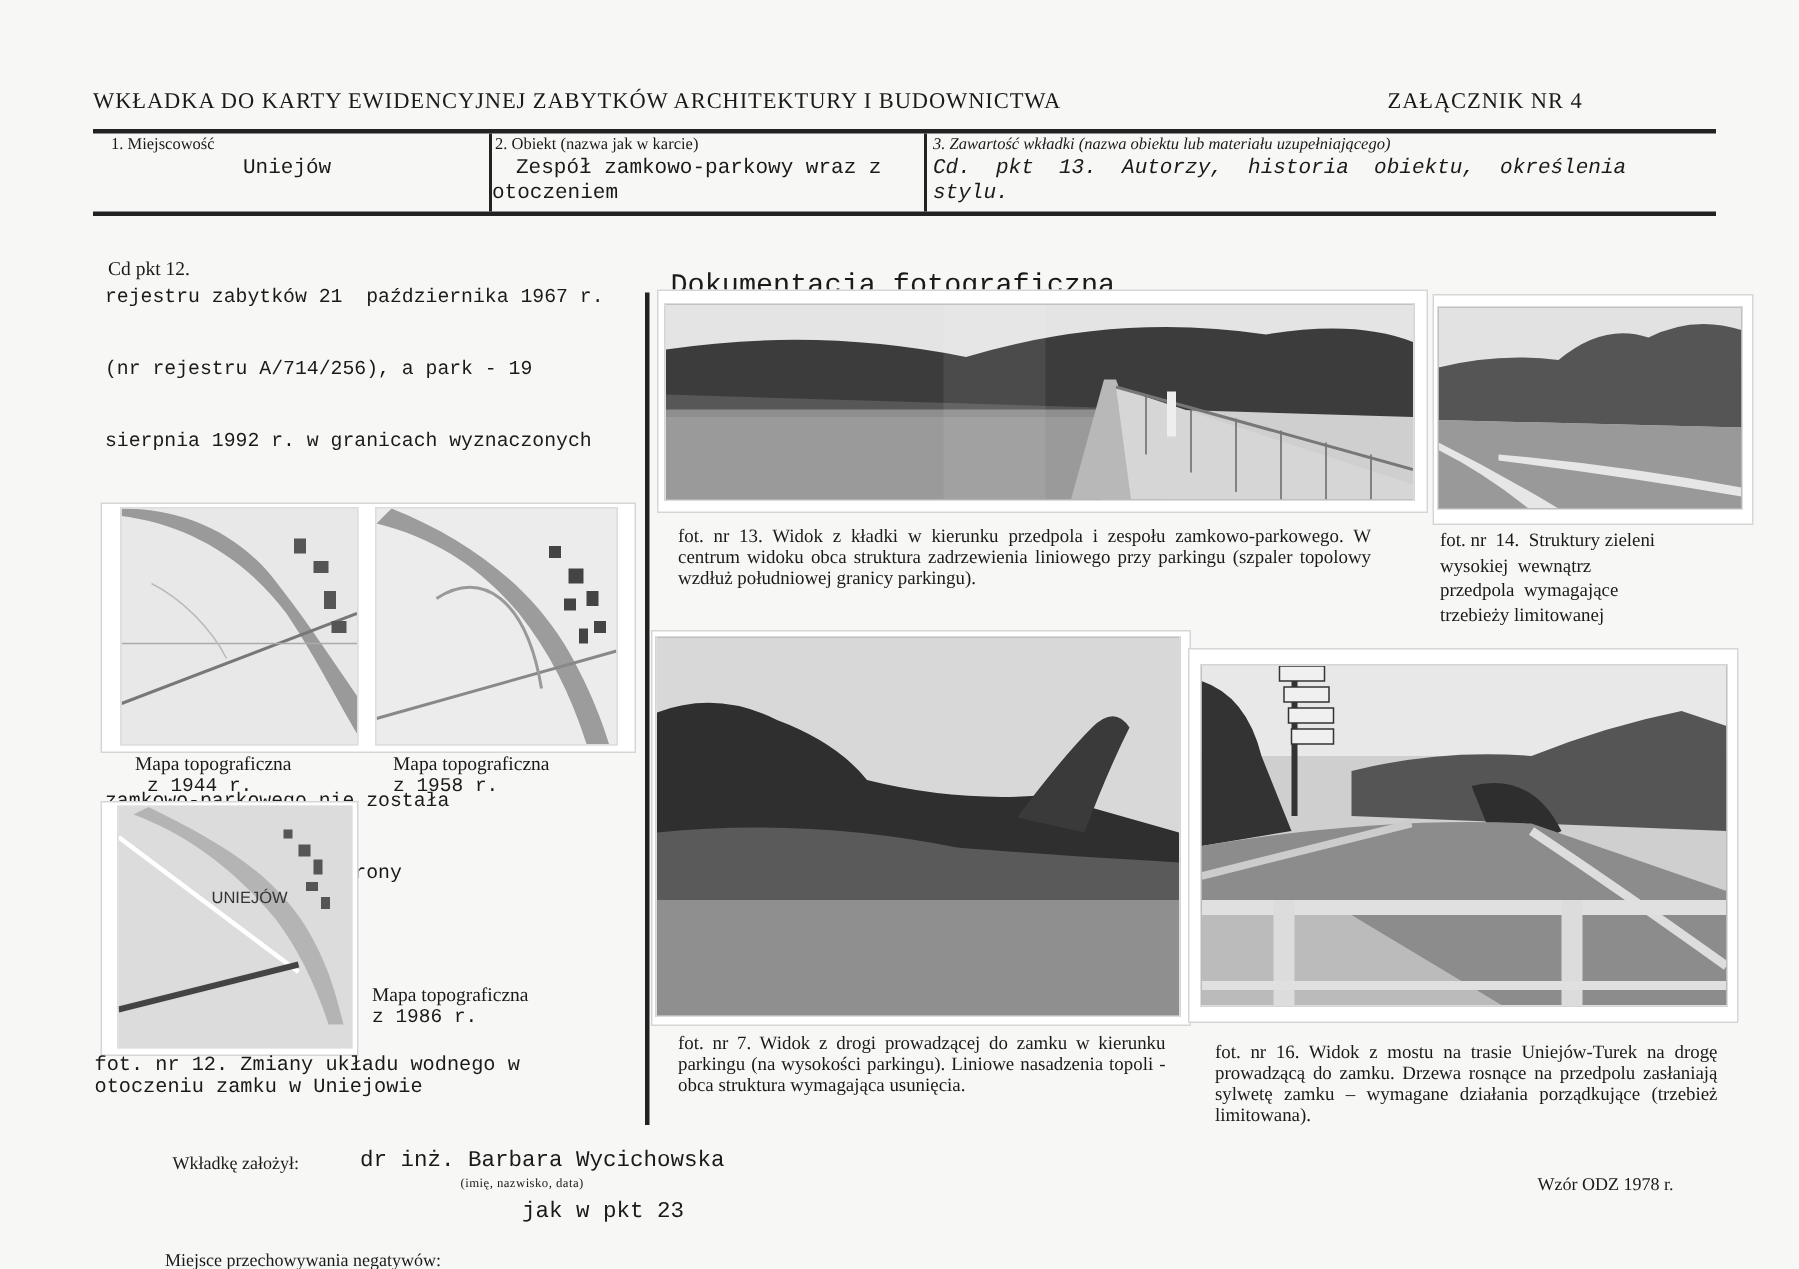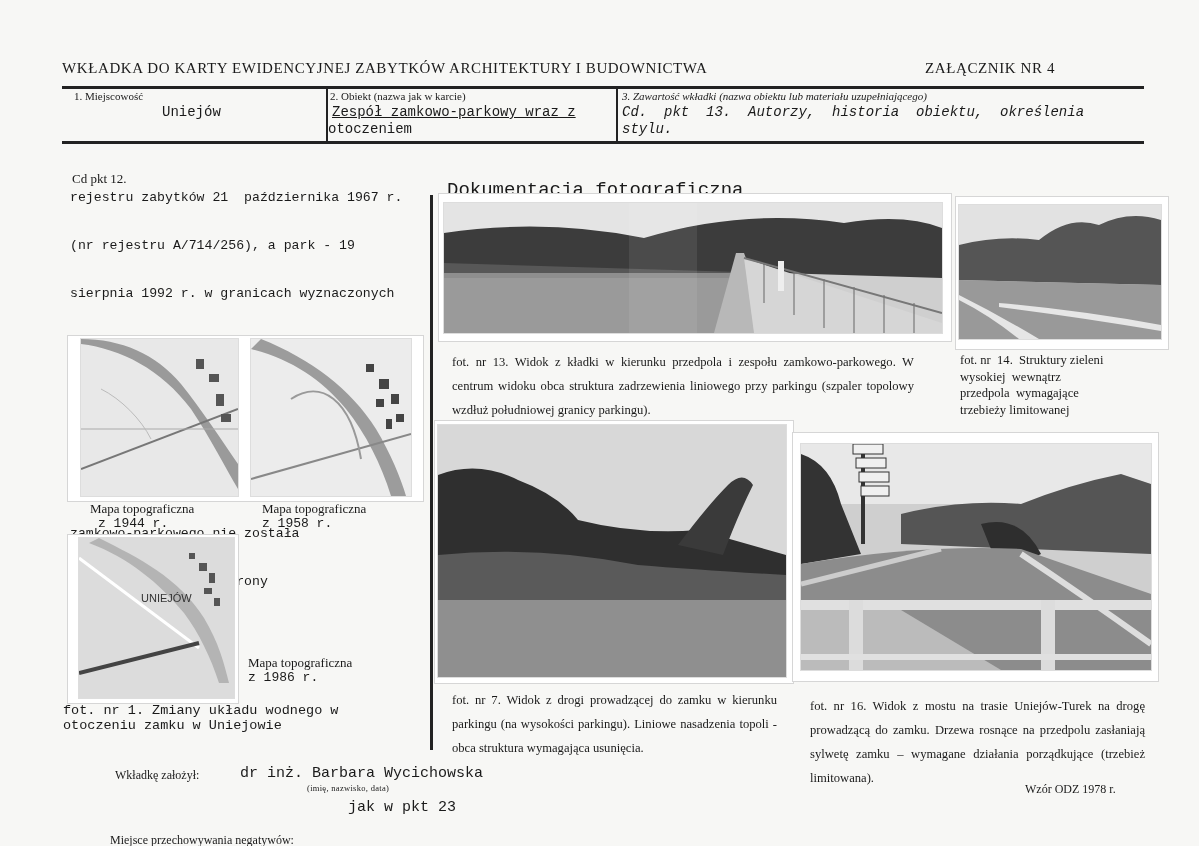--- a/index.html
+++ b/index.html
@@ -8,41 +8,41 @@
   .mono { font-family:"Liberation Mono","DejaVu Sans Mono",monospace; }
   .abs { position:absolute; }
   #title { left:62px; top:60px; font-size:15px; letter-spacing:0.6px; }
   #annex { left:925px; top:60px; font-size:15px; letter-spacing:0.6px; }
   #rule-top { left:62px; top:86px; width:1082px; height:3px; background:#222; }
   #rule-mid { left:62px; top:141px; width:1082px; height:3px; background:#222; }
   .vsep { width:2px; background:#222; }
   .lbl { font-size:11px; }
   .val { font-size:14px; line-height:17px; }
   .body-mono { font-size:13.2px; line-height:16px; white-space:pre; }
-  .cap { font-size:12.6px; line-height:24px; text-align:justify; }
+  .cap { font-size:12.6px; line-height:14px; text-align:justify; }
   .photo { background:#999; overflow:hidden; border:1px solid #ddd; }
   .map { background:#e6e6e6; overflow:hidden; border:1px solid #ddd; }
   .frame { background:#fff; border:1px solid #d6d6d6; }
 </style>
 </head>
 <body>
 
 <div class="abs serif" id="title">WKŁADKA DO KARTY EWIDENCYJNEJ ZABYTKÓW ARCHITEKTURY I BUDOWNICTWA</div>
 <div class="abs serif" id="annex">ZAŁĄCZNIK NR   4</div>
 <div class="abs" id="rule-top"></div>
 
 <div class="abs" style="left:62px;top:89px;width:264px;height:52px;">
   <div class="abs serif lbl" style="left:12px;top:1px;">1. Miejscowość</div>
   <div class="abs mono val" style="left:100px;top:15px;">Uniejów</div>
 </div>
 <div class="abs vsep" style="left:326px;top:89px;height:52px;"></div>
 
 <div class="abs" style="left:328px;top:89px;width:287px;height:52px;">
   <div class="abs serif lbl" style="left:2px;top:1px;">2. Obiekt (nazwa jak w karcie)</div>
-  <div class="abs mono val" style="left:4px;top:15px;white-space:pre;text-decoration:underline;">Zespół zamkowo-parkowy wraz z</div>
+  <div class="abs mono val" style="left:16px;top:15px;white-space:pre;">Zespół zamkowo-parkowy wraz z</div>
   <div class="abs mono val" style="left:0px;top:32px;">otoczeniem</div>
 </div>
 <div class="abs vsep" style="left:616px;top:89px;height:52px;"></div>
 
 <div class="abs" style="left:619px;top:89px;width:525px;height:52px;font-style:italic;">
   <div class="abs serif lbl" style="left:3px;top:1px;">3. Zawartość wkładki (nazwa obiektu lub materiału uzupełniającego)</div>
   <div class="abs mono val" style="left:3px;top:15px;white-space:pre;">Cd.  pkt  13.  Autorzy,  historia  obiektu,  określenia</div>
   <div class="abs mono val" style="left:3px;top:32px;">stylu.</div>
 </div>
 <div class="abs" id="rule-mid"></div>
@@ -113,21 +113,21 @@
         <rect x="130" y="35" width="6" height="10"></rect>
         <rect x="125" y="50" width="8" height="6"></rect>
         <rect x="135" y="60" width="6" height="8"></rect>
       </g>
     <text x="62" y="64" font-size="11" font-family="Liberation Sans, sans-serif" fill="#333">UNIEJÓW</text>
   </svg>
 </div>
 <div class="abs serif" style="left:248px;top:655px;font-size:13px;">Mapa topograficzna</div>
 <div class="abs mono" style="left:248px;top:670px;font-size:13px;">z 1986 r.</div>
 
-<div class="abs mono" style="left:63px;top:703px;font-size:13.5px;white-space:pre;">fot. nr 1. Zmiany układu wodnego w</div>
+<div class="abs mono" style="left:63px;top:703px;font-size:13.5px;white-space:pre;">fot. nr 12. Zmiany układu wodnego w</div>
 <div class="abs mono" style="left:63px;top:718px;font-size:13.5px;white-space:pre;">otoczeniu zamku w Uniejowie</div>
 
 <div class="abs mono" style="left:447px;top:179px;font-size:19px;">Dokumentacja fotograficzna</div>
 
 <div class="abs frame" style="left:438px;top:193px;width:512px;height:147px;"></div>
 <div class="abs photo" style="left:443px;top:202px;width:498px;height:130px;">
   <svg width="498" height="130">
     <rect width="498" height="130" fill="#cfcfcf"></rect>
     <rect y="0" width="498" height="40" fill="#e4e4e4"></rect>
     <rect x="0" y="55" width="290" height="75" fill="#8e8e8e"></rect>

